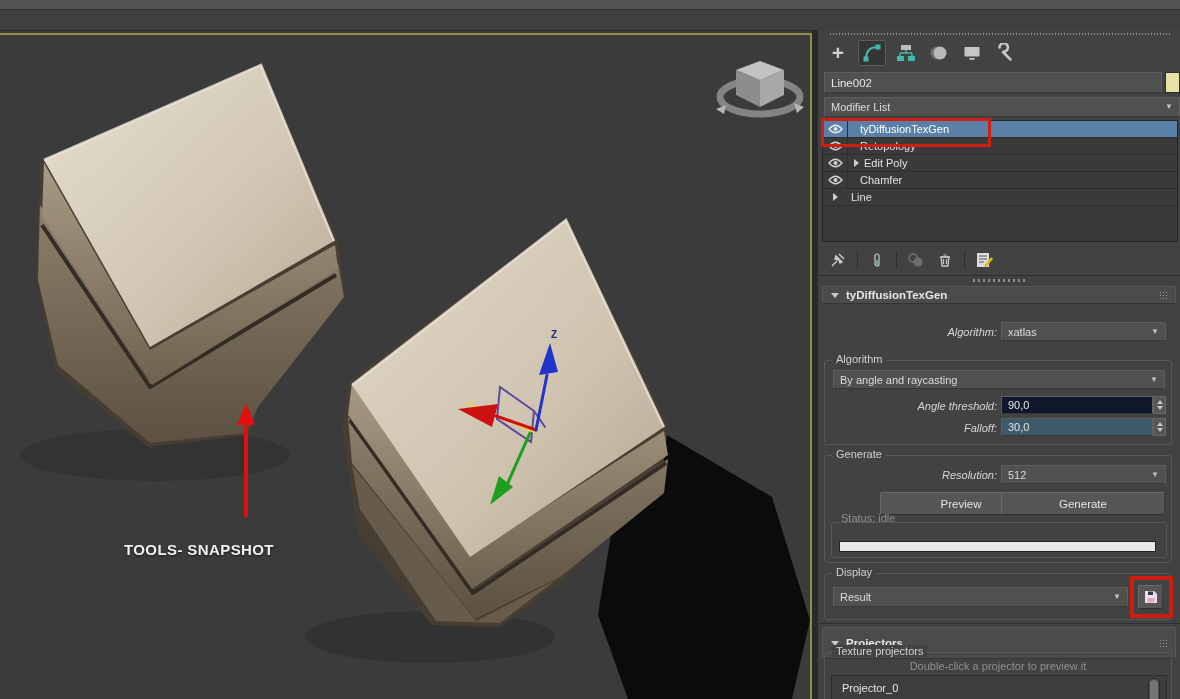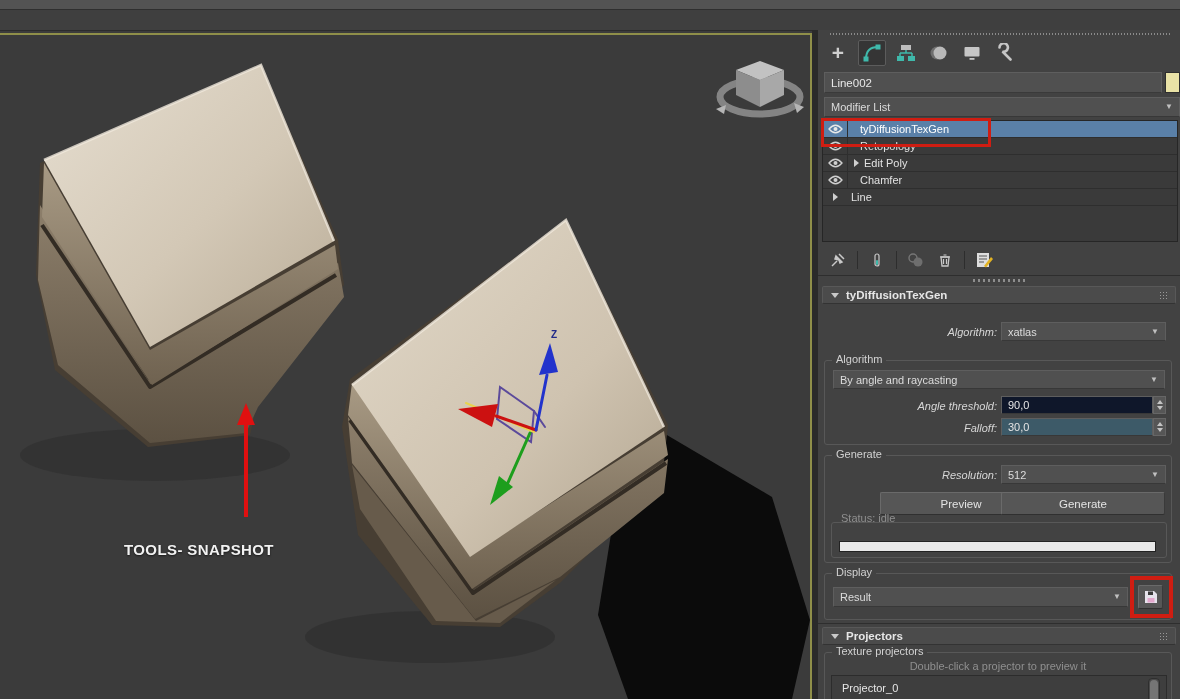--- a/index.html
+++ b/index.html
@@ -372,21 +372,21 @@
     <div class="abs btn" style="left:320px;top:555px;width:25px;height:24px;">
       <svg width="14" height="14" viewBox="0 0 14 14">
         <path d="M1,1 H10 L13,4 V13 H1 Z" fill="#e6e3ec"></path>
         <rect x="4" y="1.5" width="5" height="3.5" fill="#3a3a3a"></rect>
         <rect x="3.5" y="8" width="7" height="4.5" fill="#e3a8cd"></rect>
       </svg>
     </div>
     <div class="abs redbox thick" style="left:312px;top:546px;width:43px;height:42px;"></div>
 
     <div class="abs hr1" style="top:593px;"></div>
-    <div class="abs rollhead" style="left:4px;top:597px;width:354px;height:18px;">
+    <div class="abs rollhead" style="left:4px;top:597px;width:354px;height:32px;">
       <span class="tri-open"></span>
       <span>Projectors</span>
       <span class="grid-icon"></span>
     </div>
     <div class="abs groupbox" style="left:6px;top:622px;width:348px;height:80px;">
       <span class="gb-label">Texture projectors</span>
     </div>
     <div class="abs hint" style="left:20px;top:630px;width:320px;">Double-click a projector to preview it</div>
     <div class="abs plist" style="left:13px;top:645px;width:336px;height:54px;">
       <div style="padding:6px 0 0 10px;">Projector_0</div>

